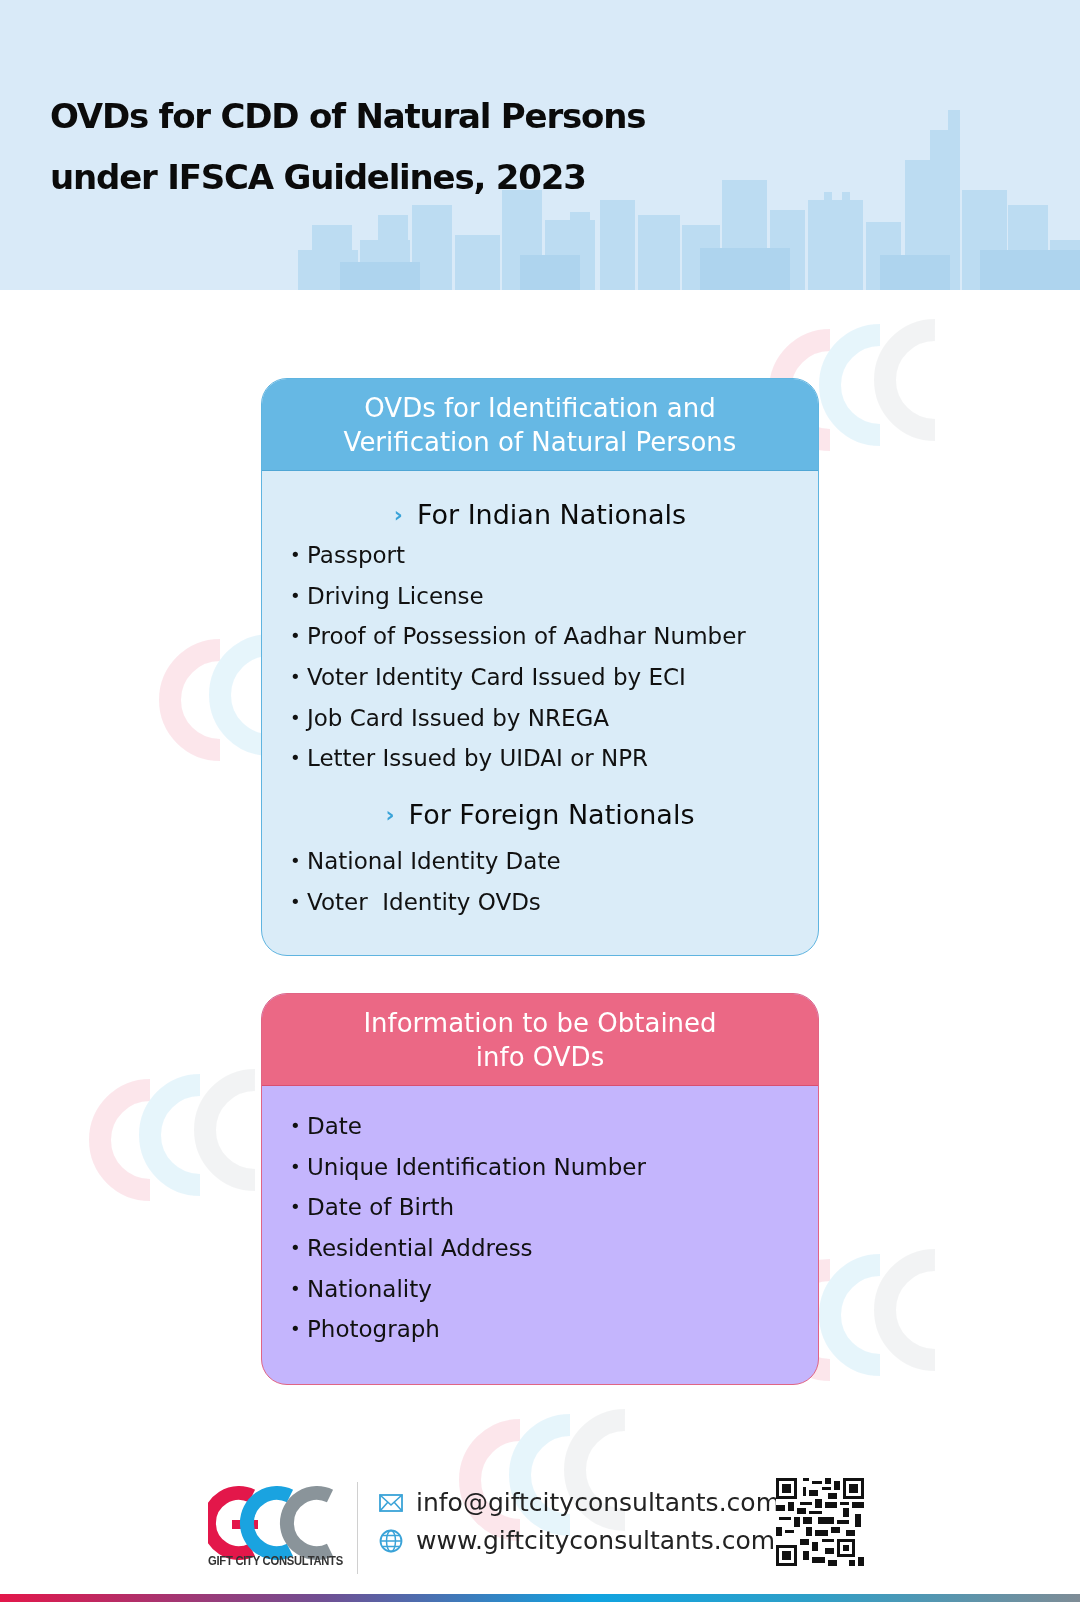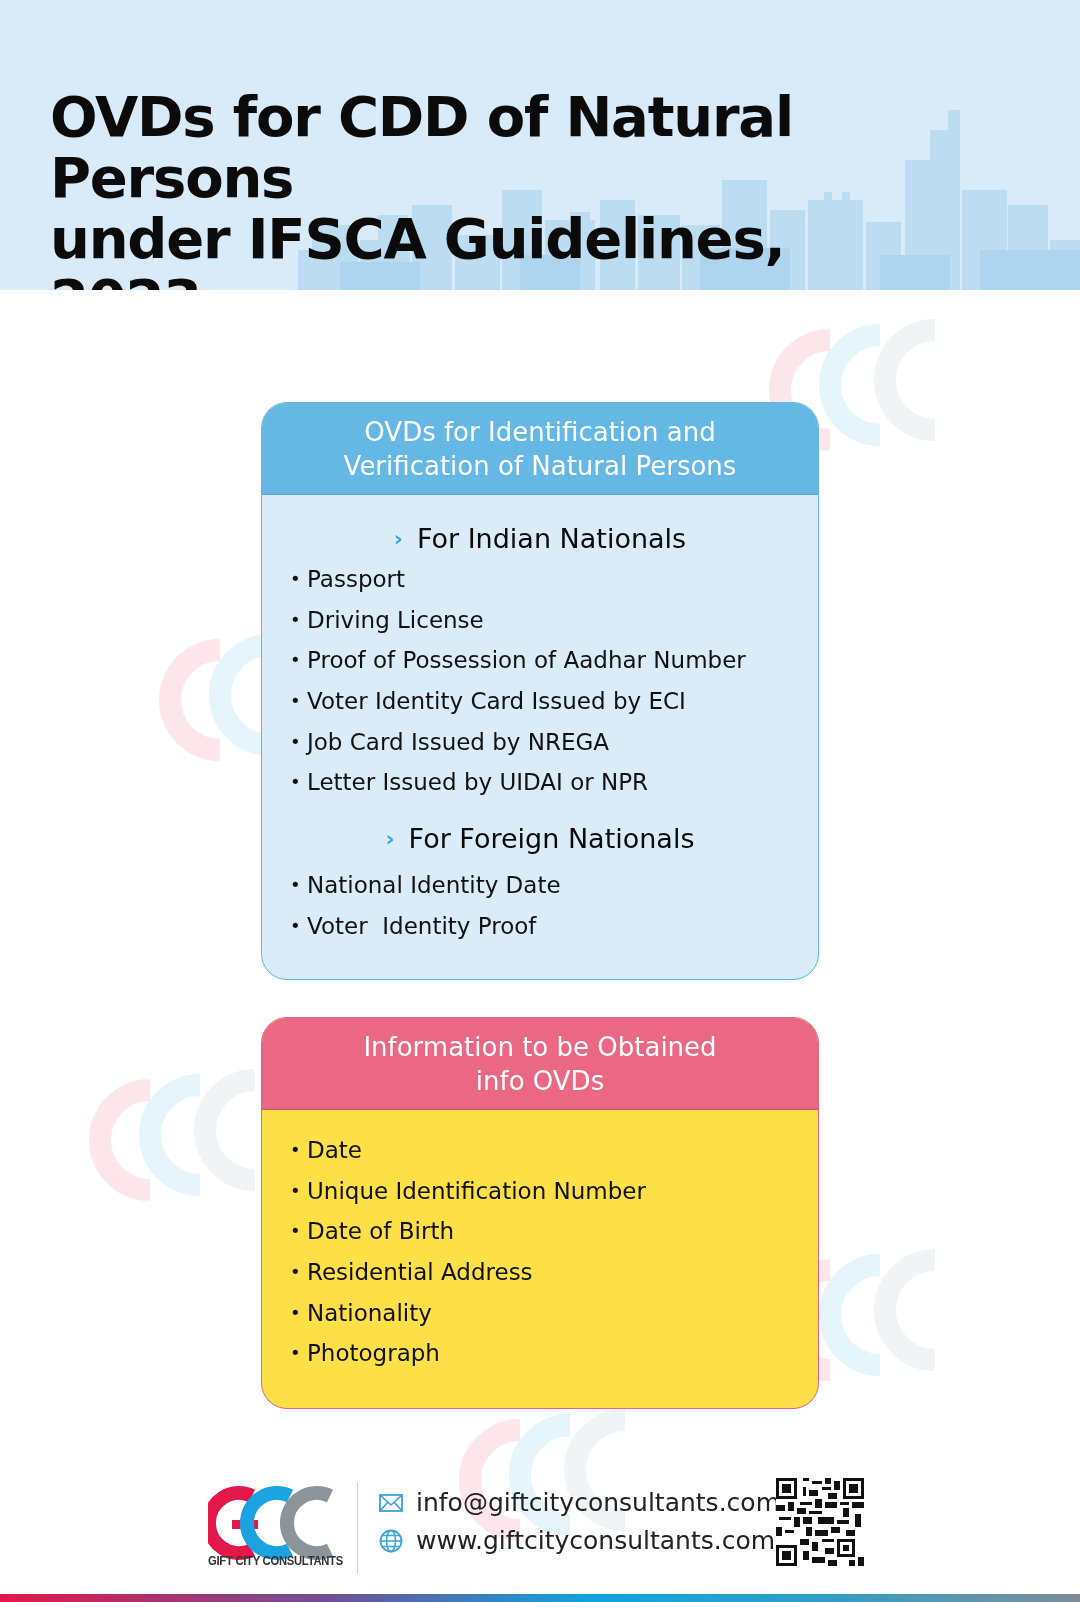--- a/index.html
+++ b/index.html
@@ -1,27 +1,27 @@
 <!DOCTYPE html>
 <html><head>
 <meta charset="utf-8">
 <style>
   * { box-sizing: border-box; margin: 0; padding: 0; }
   html, body { width: 1080px; height: 1602px; background: #ffffff; overflow: hidden; }
   body { position: relative; font-family: "DejaVu Sans", sans-serif; color: #111; }
 
   .hero { position: absolute; left: 0; top: 0; width: 1080px; height: 290px; background: #d9eaf8; overflow: hidden; }
   .skyline { position: absolute; left: 0; top: 0; width: 1080px; height: 290px; }
-  .hero-title { position: absolute; left: 50px; top: 86px; width: 900px; font-family: "DejaVu Sans", sans-serif; font-weight: bold; font-size: 56px; line-height: 61px; letter-spacing: -1.2px; color: #0b0b0b; }
+  .hero-title { position: absolute; left: 50px; top: 86px; width: 900px; font-family: "DejaVu Sans", sans-serif; font-weight: bold; font-size: 34px; line-height: 61px; letter-spacing: -1.2px; color: #0b0b0b; }
 
   .watermark { position: absolute; opacity: 0.10; pointer-events: none; }
 
-  .card { position: absolute; left: 261px; width: 558px; border-radius: 26px; overflow: hidden; margin-top: 24px; }
+  .card { position: absolute; left: 261px; width: 558px; border-radius: 26px; overflow: hidden; }
   .card-blue { top: 378px; height: 578px; background: #daecf8; border: 1.5px solid #5fb4e0; }
-  .card-pink { top: 993px; height: 392px; background: #fde047; border: 1.5px solid #e06585; }
+  .card-pink { top: 993px; height: 392px; background: #c4b5fd; border: 1.5px solid #e06585; }
   .card-head { height: 92px; display: flex; align-items: center; justify-content: center; text-align: center; color: #ffffff; font-size: 26px; line-height: 34px; padding: 0 30px; }
   .card-blue .card-head { background: #66b8e4; border-bottom: 1.5px solid #4fa6d5; }
   .card-pink .card-head { background: #eb6885; border-bottom: 1.5px solid #d94f70; }
 
   .subhead { display: flex; align-items: center; justify-content: center; font-size: 27px; color: #0b0b0b; height: 42px; }
   .subhead .chev { color: #3aa3d8; font-size: 22px; font-weight: bold; margin-right: 14px; }
 
   ul.items { list-style: none; padding-left: 28px; }
   ul.items li { font-size: 23px; height: 40.7px; line-height: 40.7px; color: #111; display: flex; }
   ul.items li .dot { width: 17px; font-size: 18px; }
@@ -155,21 +155,21 @@
     <span>For Foreign Nationals</span>
   </div>
   <div style="height:6px"></div>
   <ul class="items">
     <li>
         <span class="dot">•</span>
         <span style="white-space:pre">National Identity Date</span>
       </li>
     <li>
         <span class="dot">•</span>
-        <span style="white-space:pre">Voter  Identity Proof</span>
+        <span style="white-space:pre">Voter  Identity OVDs</span>
       </li>
   </ul>
 </section>
 
 <section class="card card-pink">
   <div class="card-head">
     <div>
       <span>Information to be Obtained</span><br>
       <span>info OVDs</span>
     </div>

